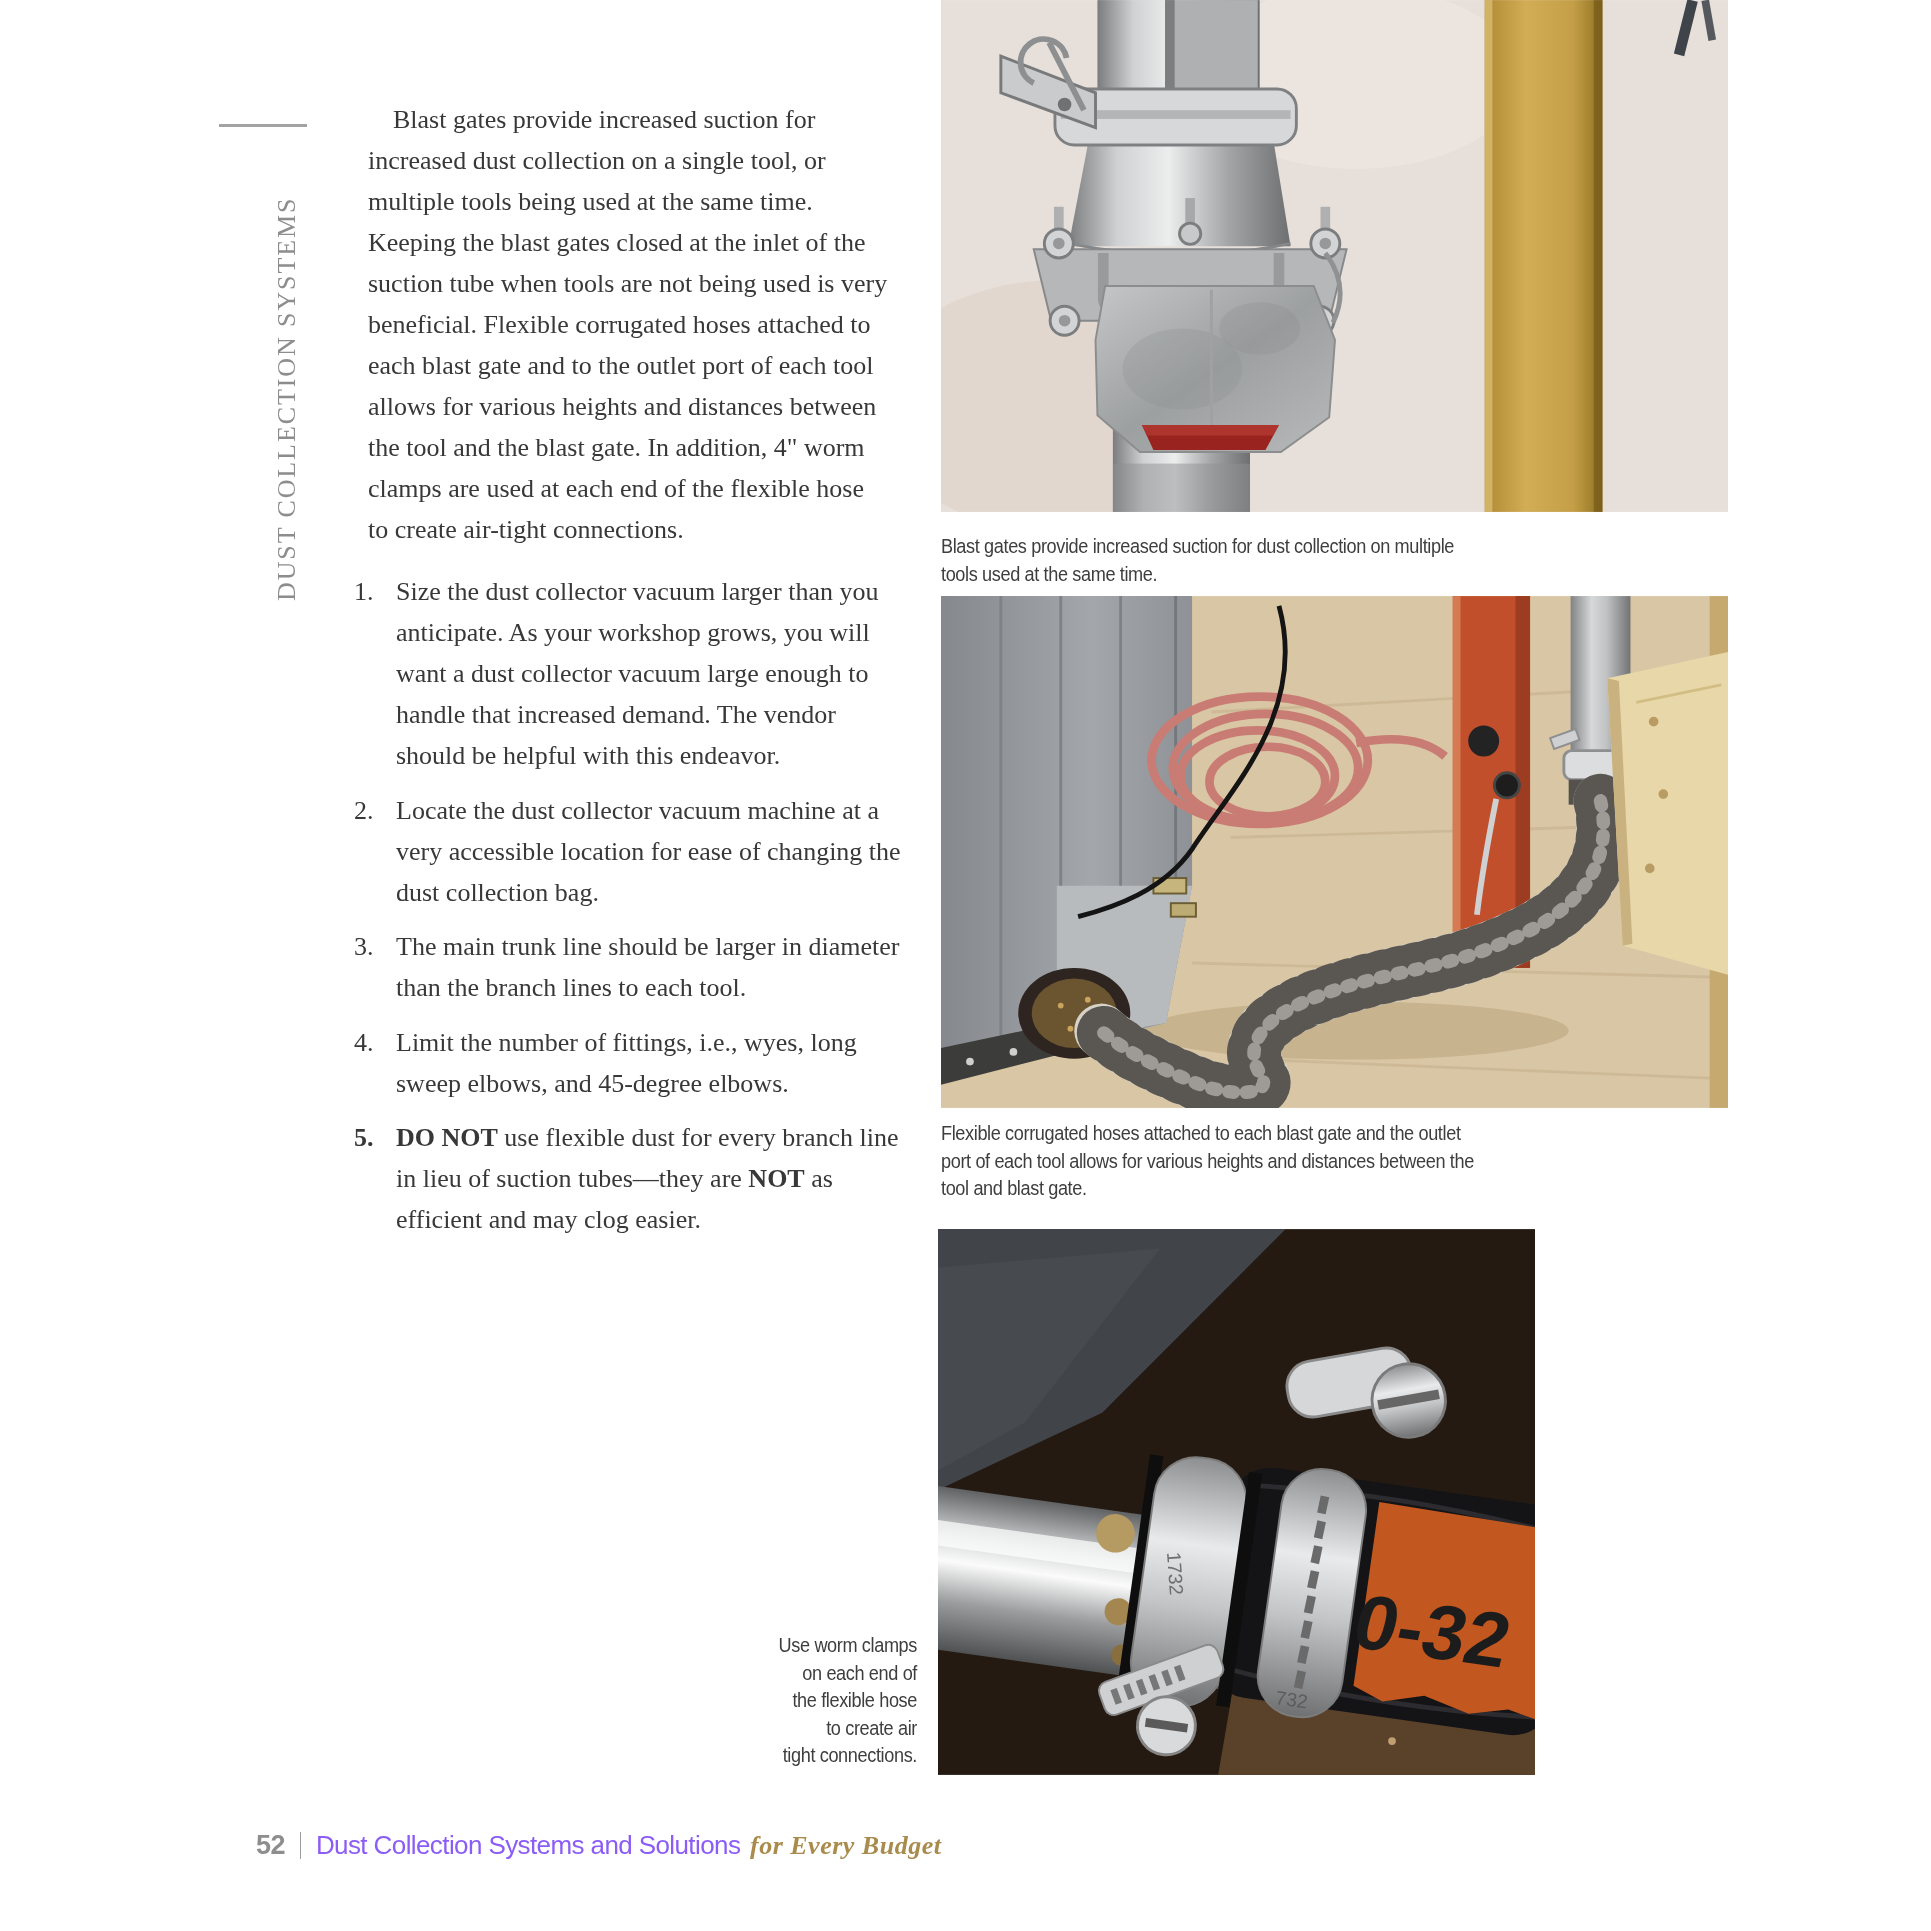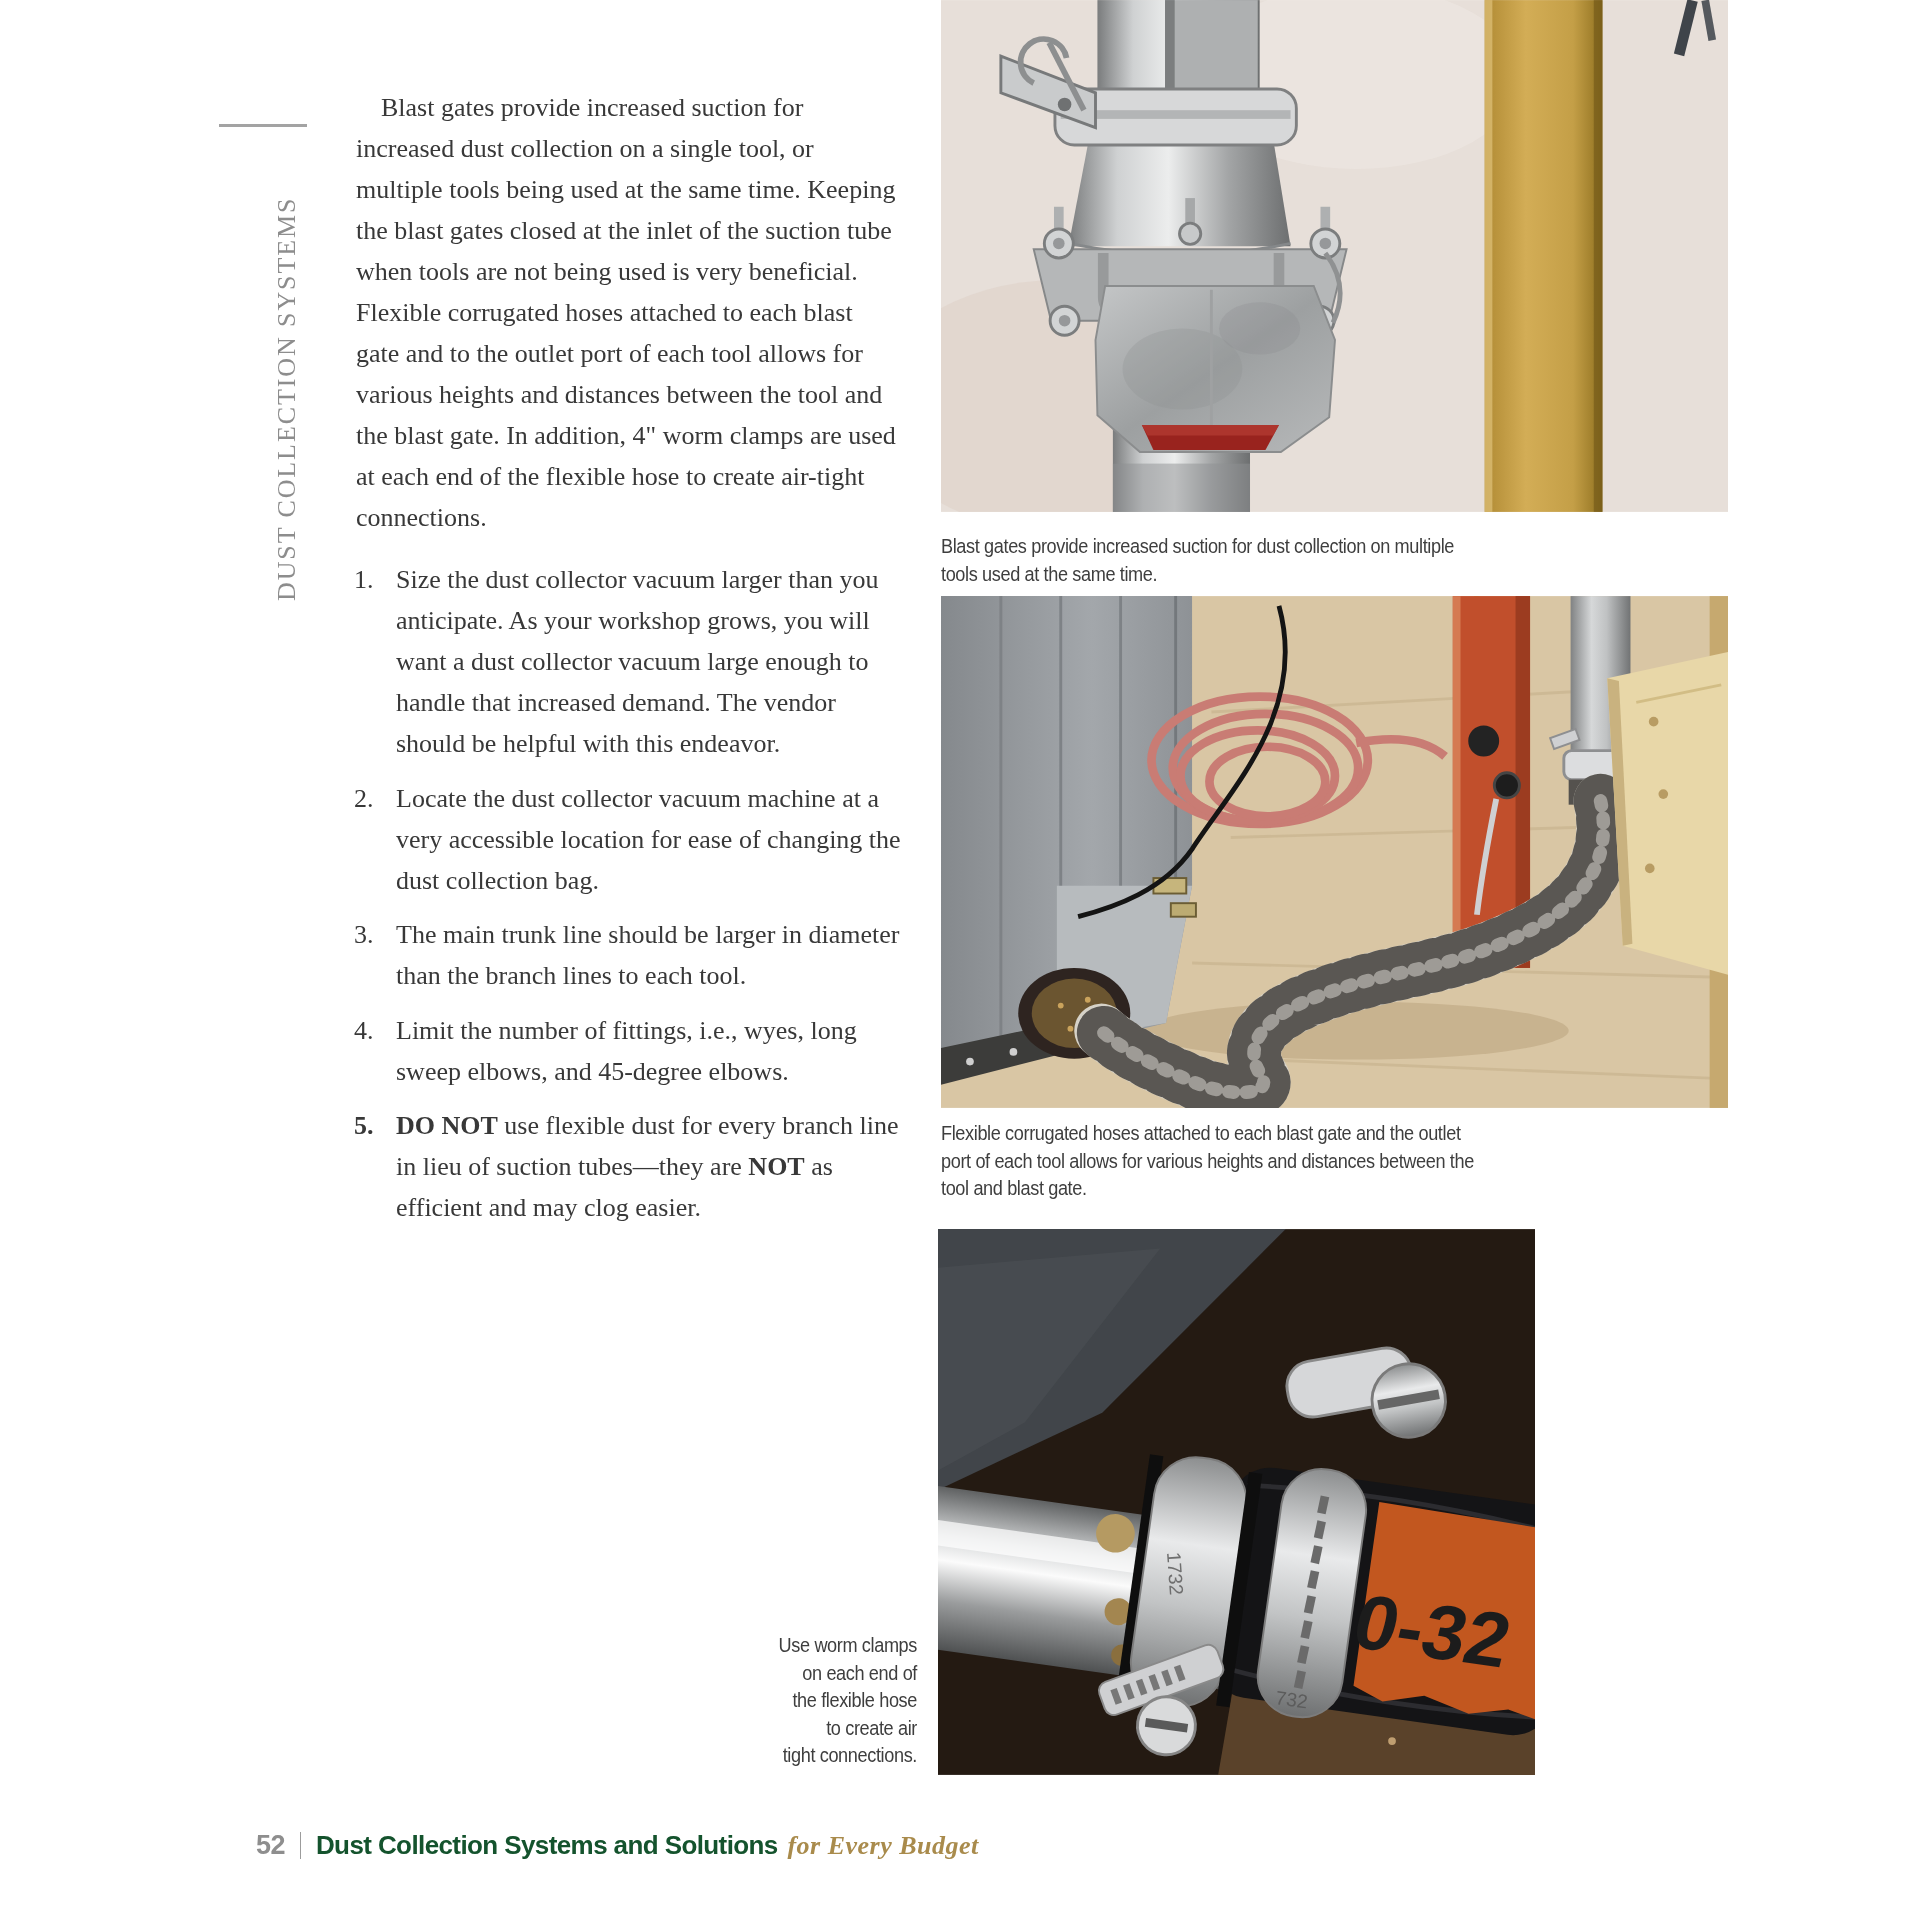--- a/index.html
+++ b/index.html
@@ -11,42 +11,42 @@
 
   
   #sidebar-rule { left:219px; top:124px; width:88px; height:2.9px; background:#a3a3a3; }
   #sidebar-label {
     left:272px; top:601px; transform:rotate(-90deg); transform-origin:0 0;
     white-space:nowrap; font-size:26px; letter-spacing:1.9px; color:#8d8d8d;
   }
 
   
   #bodycol { left:352px; top:83px; width:554px; color:#383838; font-size:26px; line-height:41px; }
-  #bodycol p { margin:4px; text-indent:25px; }
+  #bodycol p { margin:16px; text-indent:25px; }
   #guidelines-list { margin-top:21px; }
   .li { position:relative; padding-left:44px; margin-top:13.5px; }
   .num { position:absolute; left:1.9px; top:0; }
   .b { font-weight:bold; }
 
   
   .photo { position:absolute; display:block; }
 
   
   .caption {
     position:absolute; font-family:"Liberation Sans", sans-serif; color:#3e3e3e;
     font-size:19.3px; line-height:27.5px; white-space:pre-line; letter-spacing:-0.4px;
     transform:scaleX(0.94); transform-origin:left top;
   }
   #figure3-caption { text-align:right; transform-origin:right top; }
 
   
   #footer { left:237px; top:1830px; display:flex; align-items:center; font-family:"Liberation Sans", sans-serif; }
   #page-number { color:#8e8e8e; font-weight:bold; font-size:27px; letter-spacing:-0.5px;margin-left:19px; }
   #footer-divider { width:1.9px; height:27px; background:#9c9c9c; margin:0 14.5px; }
-  #book-title { color:#14532d; font-weight:bold; font-size:26px; letter-spacing:-0.6px; }
+  #book-title { color:#8b5cf6; font-weight:normal; font-size:26px; letter-spacing:-0.6px; }
   #book-subtitle { color:#a98b4c; font-family:"Liberation Serif", serif; font-style:italic; font-weight:bold; font-size:26px; margin-left:9.7px; letter-spacing:0.5px; }
 </style>
 </head>
 <body>
 
 <div class="abs" id="sidebar-rule"></div>
 <div class="abs" id="sidebar-label">DUST COLLECTION SYSTEMS</div>
 
 <div class="abs" id="bodycol">
   <p>Blast gates provide increased suction for increased dust collection on a single tool, or multiple tools being used at the same time. Keeping the blast gates closed at the inlet of the suction tube when tools are not being used is very beneficial. Flexible corrugated hoses attached to each blast gate and to the outlet port of each tool allows for various heights and distances between the tool and the blast gate. In addition, 4" worm clamps are used at each end of the flexible hose to create air-tight connections.</p>

